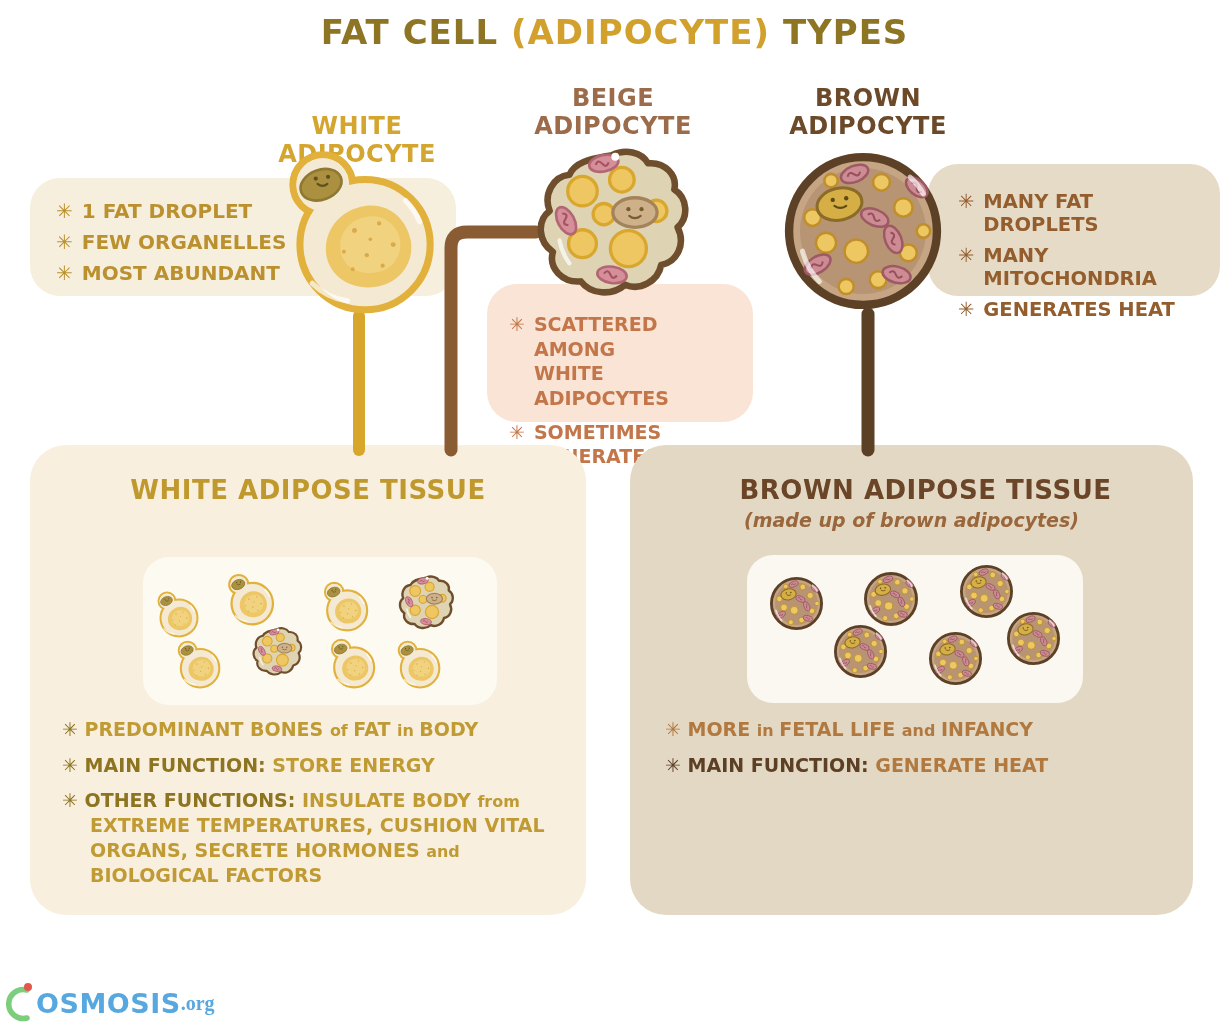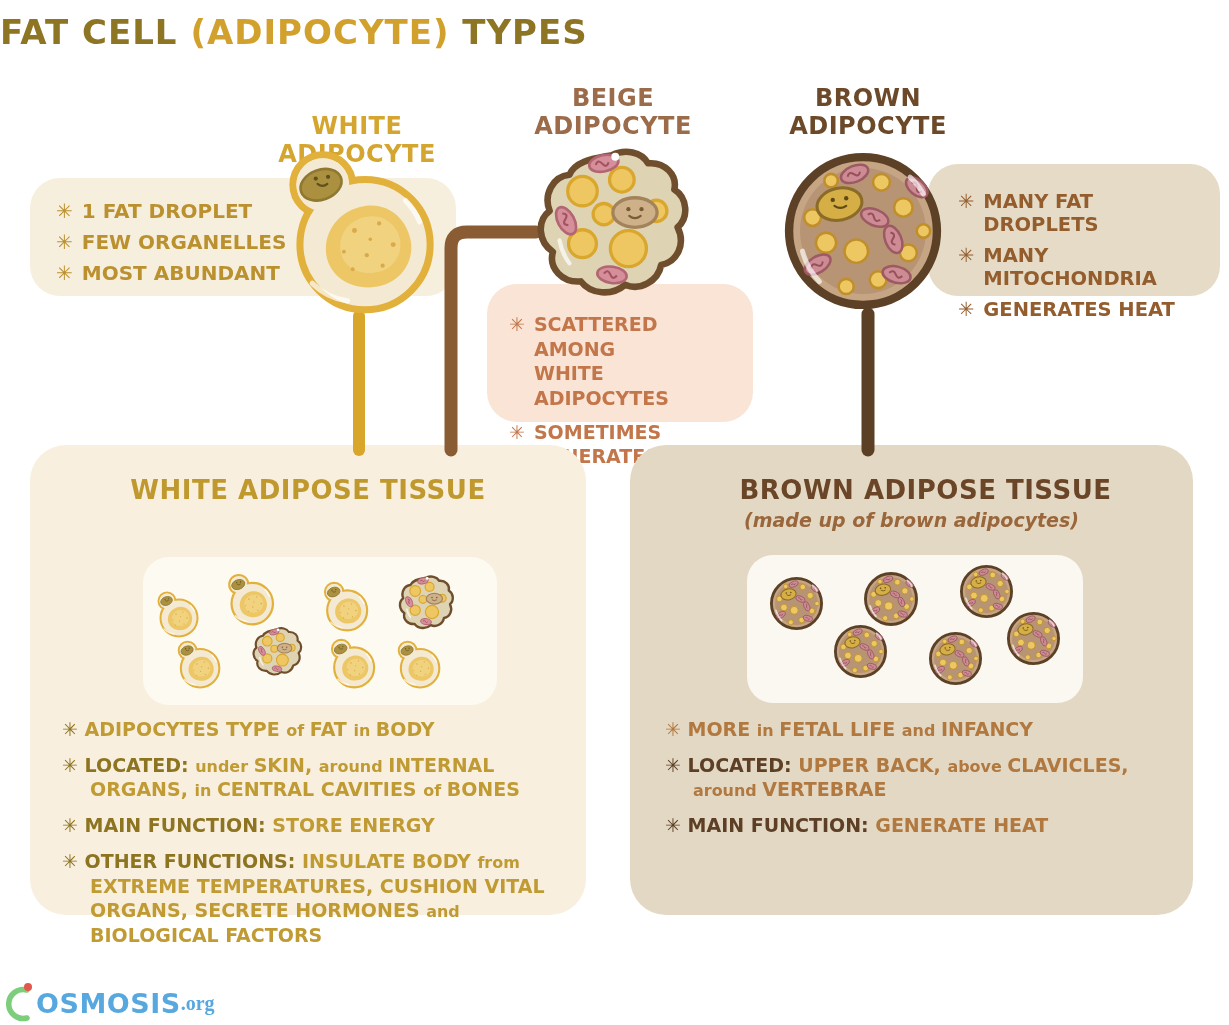--- a/index.html
+++ b/index.html
@@ -4,21 +4,21 @@
 <style>
   html,body{margin:0;padding:0;background:#ffffff;}
   *{box-sizing:border-box;}
   .canvas{
     position:relative;width:1229px;height:1025px;background:#ffffff;
     font-family:"DejaVu Sans","Liberation Sans",sans-serif;font-weight:700;
     overflow:hidden;
   }
   
   .main-title{
-    position:absolute;left:0;right:0;top:12px;text-align:left;
+    position:absolute;left:0;right:0;top:12px;text-align:center;
     font-size:34px;letter-spacing:1px;
   }
   .seg-olive{color:#8d7524;}
   .seg-gold{color:#d2a12d;}
   
   .cell-header{
     position:absolute;top:84px;width:230px;text-align:center;
     font-size:24px;line-height:1.18;letter-spacing:.5px;white-space:pre-line;
   }
   .hdr-white{left:242px;color:#d4a52f;margin-top:28px;}
@@ -276,22 +276,21 @@
           <use href="#sym-beige"></use>
         </svg>
       <svg class="mini" style="left:182px;top:78px;width:54px;height:54px" viewBox="0 0 100 100">
           <use href="#sym-white"></use>
         </svg>
       <svg class="mini" style="left:249px;top:80px;width:52px;height:52px" viewBox="0 0 100 100">
           <use href="#sym-white"></use>
         </svg>
     </div>
     <div class="bullets">
-      <div class="bullet"><span class="seg-b">✳ </span><span class="seg-r">ADIPOCYTES TYPE </span><span class="seg-s">of </span><span class="seg-r">FAT </span><span class="seg-s">in </span><span class="seg-r">BODY</span></div>
-      <div class="bullet"><span class="seg-b">✳ </span><span class="seg-b">LOCATED: </span><span class="seg-s">under </span><span class="seg-r">SKIN, </span><span class="seg-s">around </span><span class="seg-r">INTERNAL ORGANS, </span><span class="seg-s">in </span><span class="seg-r">CENTRAL CAVITIES </span><span class="seg-s">of </span><span class="seg-r">BONES</span></div>
+      <div class="bullet"><span class="seg-b">✳ </span><span class="seg-r">PREDOMINANT BONES </span><span class="seg-s">of </span><span class="seg-r">FAT </span><span class="seg-s">in </span><span class="seg-r">BODY</span></div>
       <div class="bullet"><span class="seg-b">✳ </span><span class="seg-b">MAIN FUNCTION: </span><span class="seg-r">STORE ENERGY</span></div>
       <div class="bullet"><span class="seg-b">✳ </span><span class="seg-b">OTHER FUNCTIONS: </span><span class="seg-r">INSULATE BODY </span><span class="seg-s">from </span><span class="seg-r">EXTREME TEMPERATURES, CUSHION VITAL ORGANS, SECRETE HORMONES </span><span class="seg-s">and </span><span class="seg-r">BIOLOGICAL FACTORS</span></div>
     </div>
   </div>
 
   <div class="panel panel-brown">
     <div class="panel-title">BROWN ADIPOSE TISSUE</div>
     <div class="panel-subtitle">(made up of brown adipocytes)</div>
     <div class="illus">
       <svg class="mini" style="left:21px;top:20px;width:57px;height:57px" viewBox="0 0 100 100">
@@ -308,21 +307,20 @@
         </svg>
       <svg class="mini" style="left:180px;top:75px;width:57px;height:57px" viewBox="0 0 100 100">
           <use href="#sym-brown"></use>
         </svg>
       <svg class="mini" style="left:258px;top:55px;width:57px;height:57px" viewBox="0 0 100 100">
           <use href="#sym-brown"></use>
         </svg>
     </div>
     <div class="bullets">
       <div class="bullet"><span class="seg-r">✳ </span><span class="seg-r">MORE </span><span class="seg-s">in </span><span class="seg-r">FETAL LIFE </span><span class="seg-s">and </span><span class="seg-r">INFANCY</span></div>
-      <div class="bullet"><span class="seg-b">✳ </span><span class="seg-b">LOCATED: </span><span class="seg-r">UPPER BACK, </span><span class="seg-s">above </span><span class="seg-r">CLAVICLES, </span><span class="seg-s">around </span><span class="seg-r">VERTEBRAE</span></div>
       <div class="bullet"><span class="seg-b">✳ </span><span class="seg-b">MAIN FUNCTION: </span><span class="seg-r">GENERATE HEAT</span></div>
     </div>
   </div>
 
   <a class="logo" href="#">
     <svg width="28" height="42" viewBox="0 0 28 42">
       <path d="M21,8 A14.5,14.5 0 1 0 21,36" fill="none" stroke="#7ccd7c" stroke-width="5.5" stroke-linecap="round"></path>
       <circle cx="22" cy="5" r="4" fill="#e2574b"></circle>
     </svg>
     <span class="logo-brand">OSMOSIS</span>

